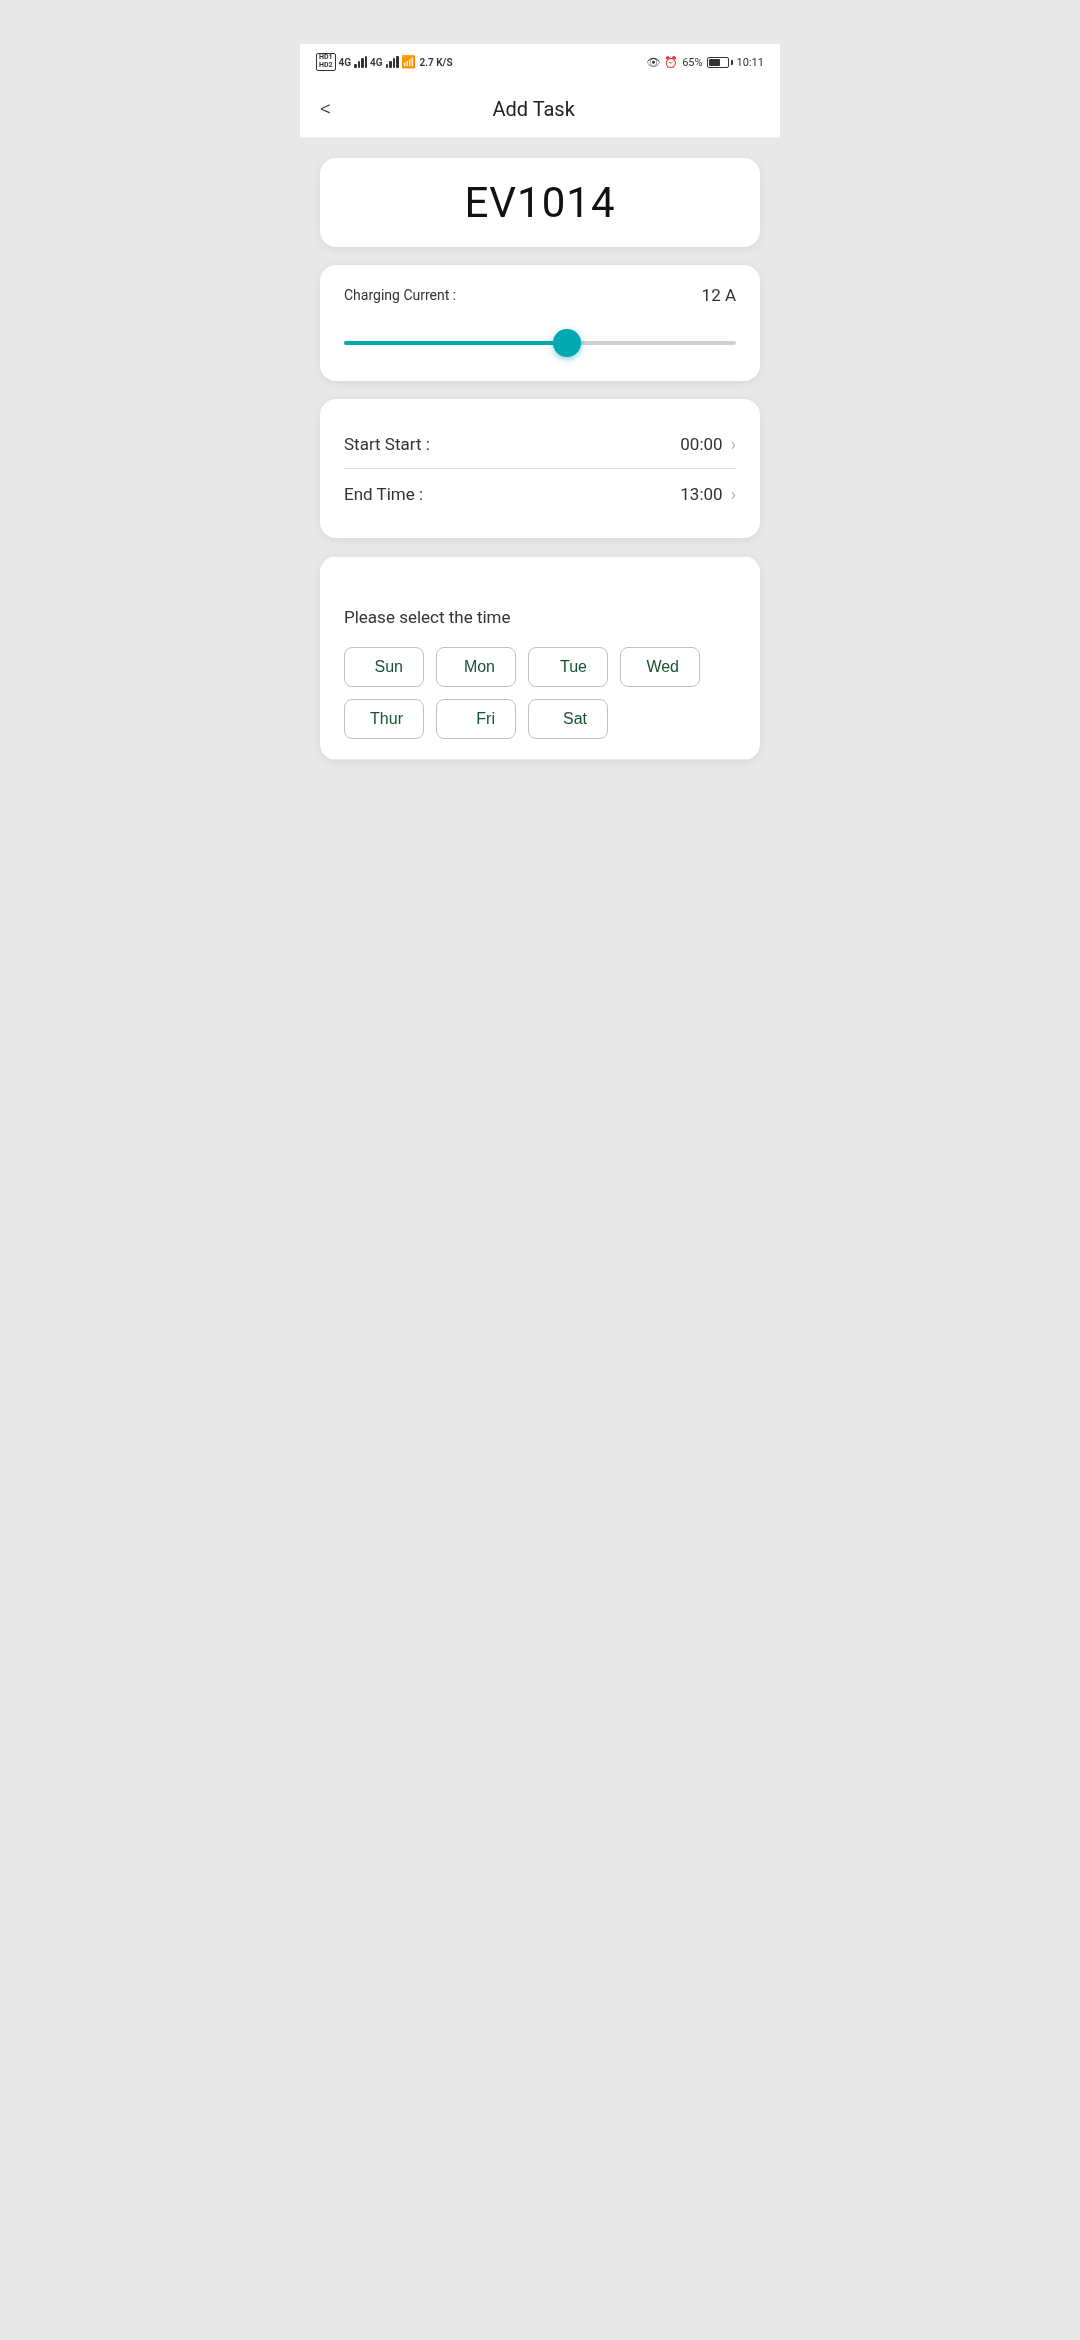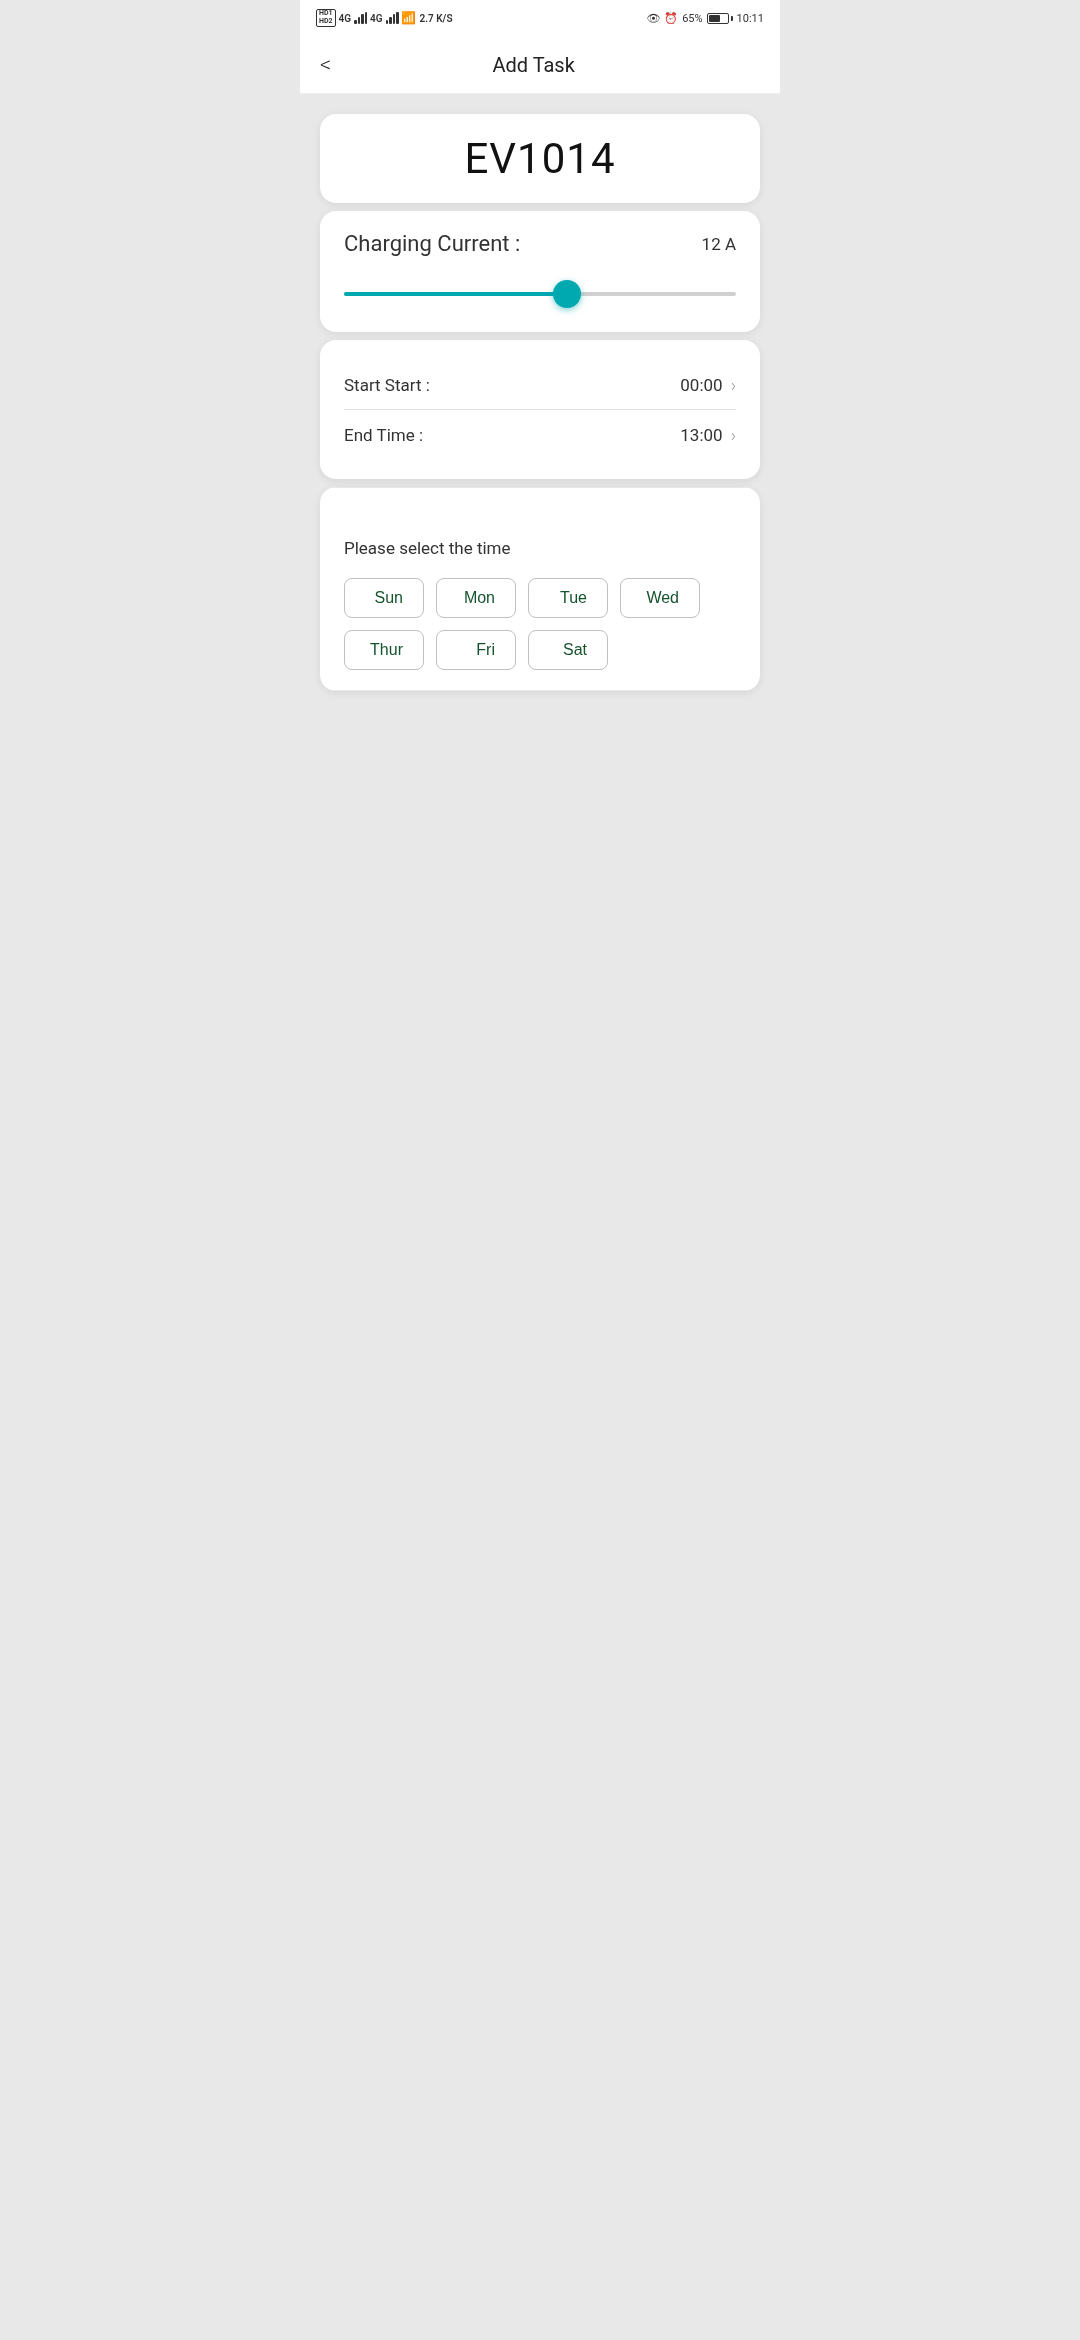--- a/index.html
+++ b/index.html
@@ -16,20 +16,21 @@
 
     
     .status-bar {
       background: #ffffff;
       padding: 8px 16px;
       display: flex;
       justify-content: space-between;
       font-size: 11px;
       color: #333;
       height: 36px;
+      margin-top: 44px;
     }
 
     .status-left {
       display: flex;
       align-items: center;
       gap: 3px;
       font-size: 10px;
       font-weight: 600;
     }
 
@@ -96,21 +97,21 @@
       font-weight: 400;
       color: #222;
       margin-right: 32px;
     }
 
     
     .main-content {
       padding: 20px 20px 30px;
       display: flex;
       flex-direction: column;
-      gap: 8px;
+      gap: 18px;
     }
 
     
     .card {
       background: #ffffff;
       border-radius: 16px;
       padding: 20px 24px;
       box-shadow: 0 2px 8px rgba(0,0,0,0.08);
     }
 
@@ -128,21 +129,21 @@
 
     
     .current-header {
       display: flex;
       justify-content: space-between;
       align-items: center;
       margin-bottom: 20px;
     }
 
     .current-label {
-      font-size: 22px;
+      font-size: 14px;
       color: #333;
     }
 
     .current-value {
       font-size: 17px;
       color: #333;
       margin-left: 12px;
     }
 
     

